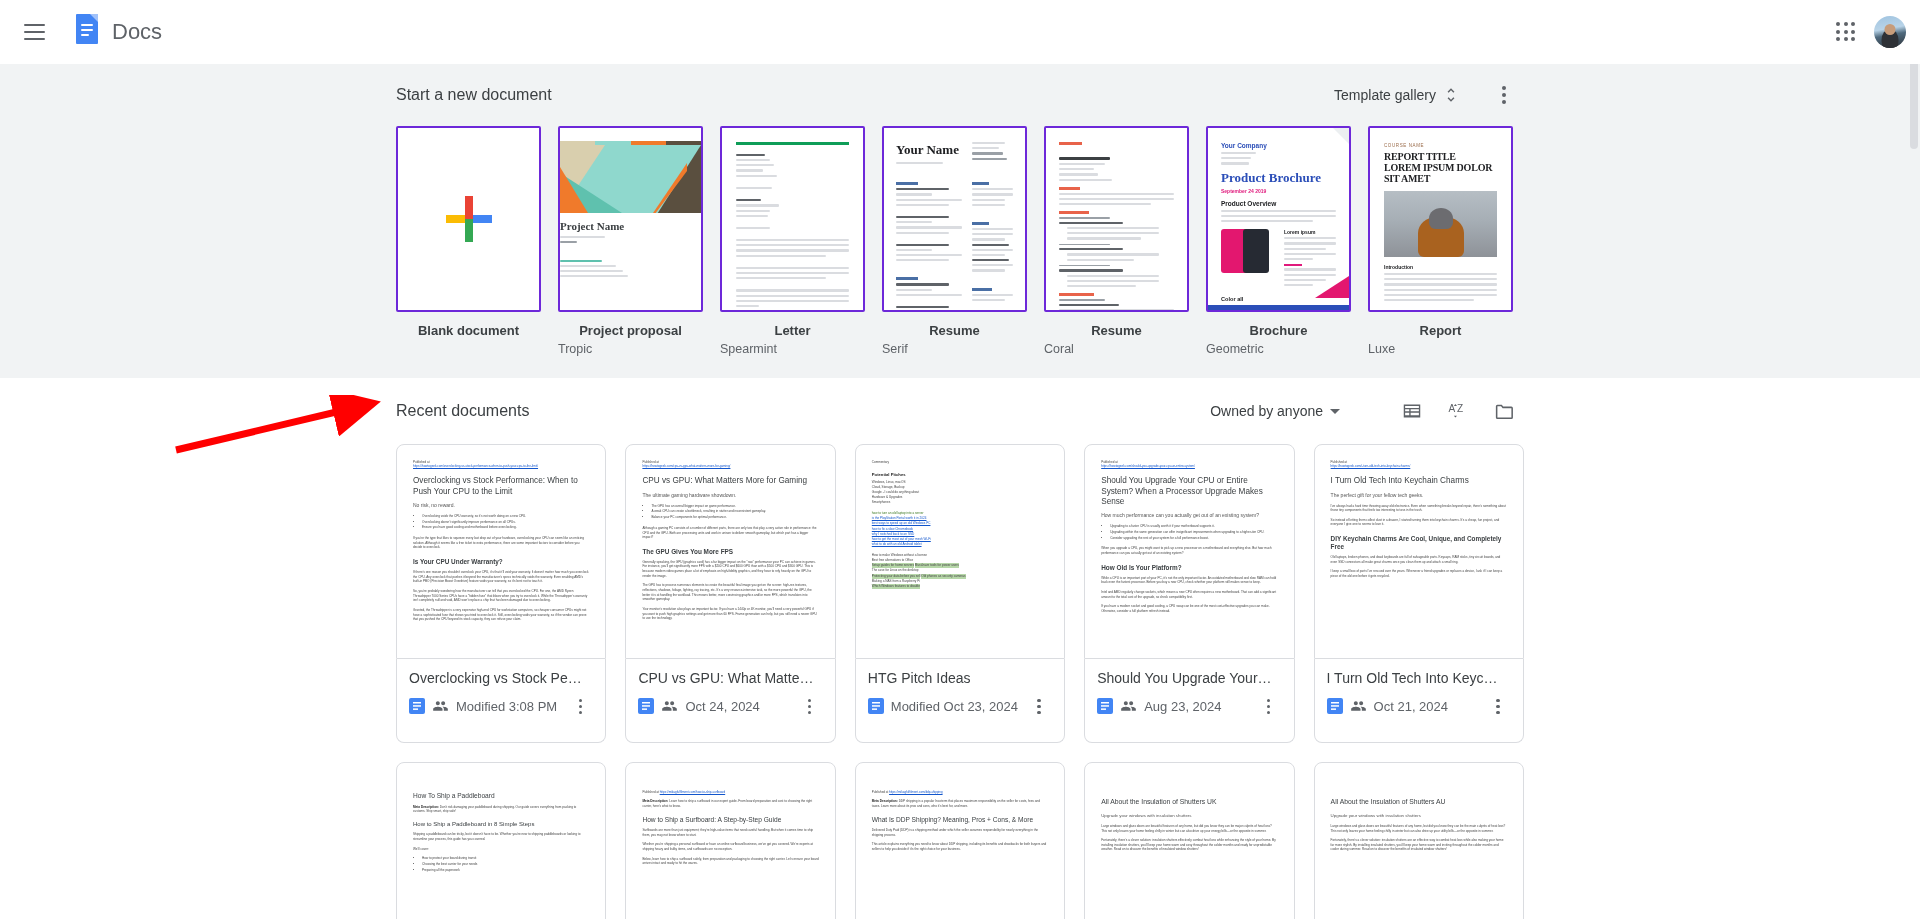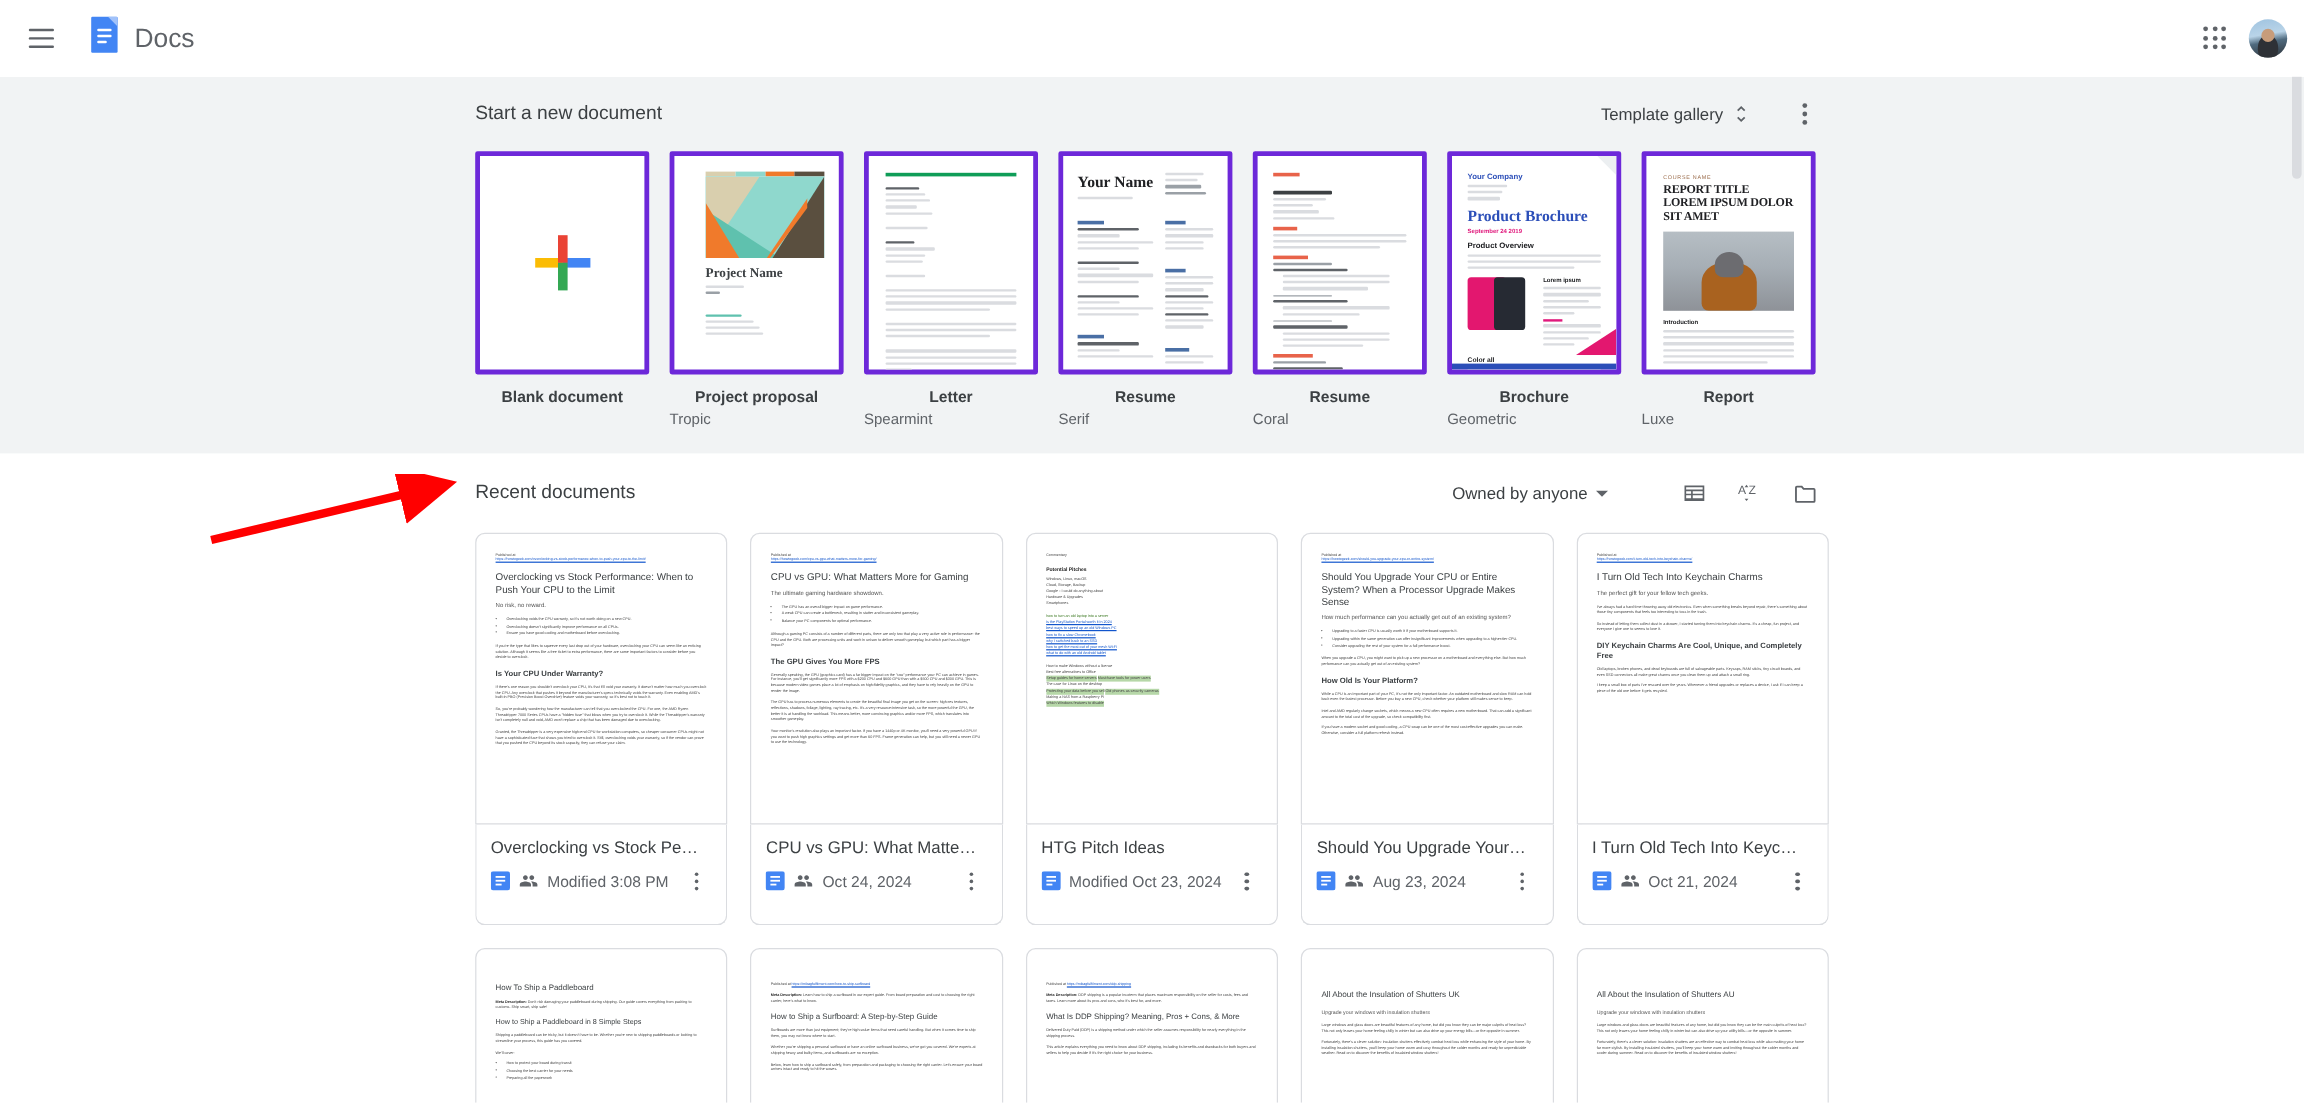--- a/index.html
+++ b/index.html
@@ -107,21 +107,21 @@
            justify-content:center; gap:3px; cursor:pointer; border-radius:50%; margin-left: 16px;}
   .kebab i { width:4px; height:4px; border-radius:50%; background:#5f6368; display:block; }
 
   .tpl-row {
     width: 1128px; margin: 0 auto;
     display:flex; gap: 17px;
   }
   .tpl-card { width: 145px; cursor:pointer; }
   .tpl-thumb {
     width: 145px; height: 186px; background:#fff;
-    border: 4px solid #6d28d9; border-radius: 2px;
+    border: 2px solid #6d28d9; border-radius: 2px;
     overflow: hidden; position: relative;
   }
   .tpl-label { font-size: 13px; color:#3c4043; font-weight:600; margin-top: 11px; line-height: 1.25; text-align: center;}
   .tpl-sub { font-size: 12.5px; color:#5f6368; margin-top: 3px; }
 
   
   .plus { position:absolute; left:50%; top:50%; transform:translate(-50%,-50%); width:46px; height:46px;}
   .plus .v { position:absolute; left:19px; top:0; width:8px; height:46px; }
   .plus .vr{ background:#ea4335; height:23px; top:0;}
   .plus .vg{ background:#34a853; height:23px; top:23px;}
@@ -200,21 +200,21 @@
   .icon-btn { width:40px; height:40px; display:flex; align-items:center; justify-content:center;
     border-radius:50%; cursor:pointer; }
   .spacer-sm { width: 30px; }
 
   .cards {
     width: 1128px; margin: 0 auto;
     display: grid; grid-template-columns: repeat(5, 1fr); gap: 19px;
   }
   .doc-card { width: 100%; cursor:pointer; }
   .doc-thumb {
-    height: 243px; background:#fff; border:1px solid #dadce0; border-radius: 8px 8px 0 0;
+    height: 215px; background:#fff; border:1px solid #dadce0; border-radius: 8px 8px 0 0;
     overflow:hidden; position: relative;
   }
   .doc-meta {
     border:1px solid #dadce0; border-top:none; border-radius: 0 0 8px 8px;
     padding: 10px 12px 23px 12px; background:#fff;
   }
   .doc-name {
     font-size: 14px; color:#3c4043; white-space:nowrap; overflow:hidden;
     text-overflow: ellipsis; line-height: 1.3; margin-bottom: 6px;
   }
@@ -317,21 +317,21 @@
             <div class="v vr vtop"></div>
               <div class="v vg vtop"></div>
           </div>
         </div>
         <div class="tpl-label">Blank document</div>
         <div class="tpl-sub"></div>
       </div>
 
       <div class="tpl-card">
         <div class="tpl-thumb">
-          <div class="mini" style="padding:13px 12px;margin-left:14px;">
+          <div class="mini" style="padding:13px 0;">
             <div class="pp-stripes">
               <div style="flex:1;background:#d9cfae"></div>
               <div style="flex:1;background:#8fd8cd"></div>
               <div style="flex:1;background:#f07a2b"></div>
               <div style="flex:1;background:#5a4f3f"></div>
             </div>
             <div class="pp-art">
               <div class="t1"></div>
                 <div class="t3"></div>
                 <div class="t2"></div>

